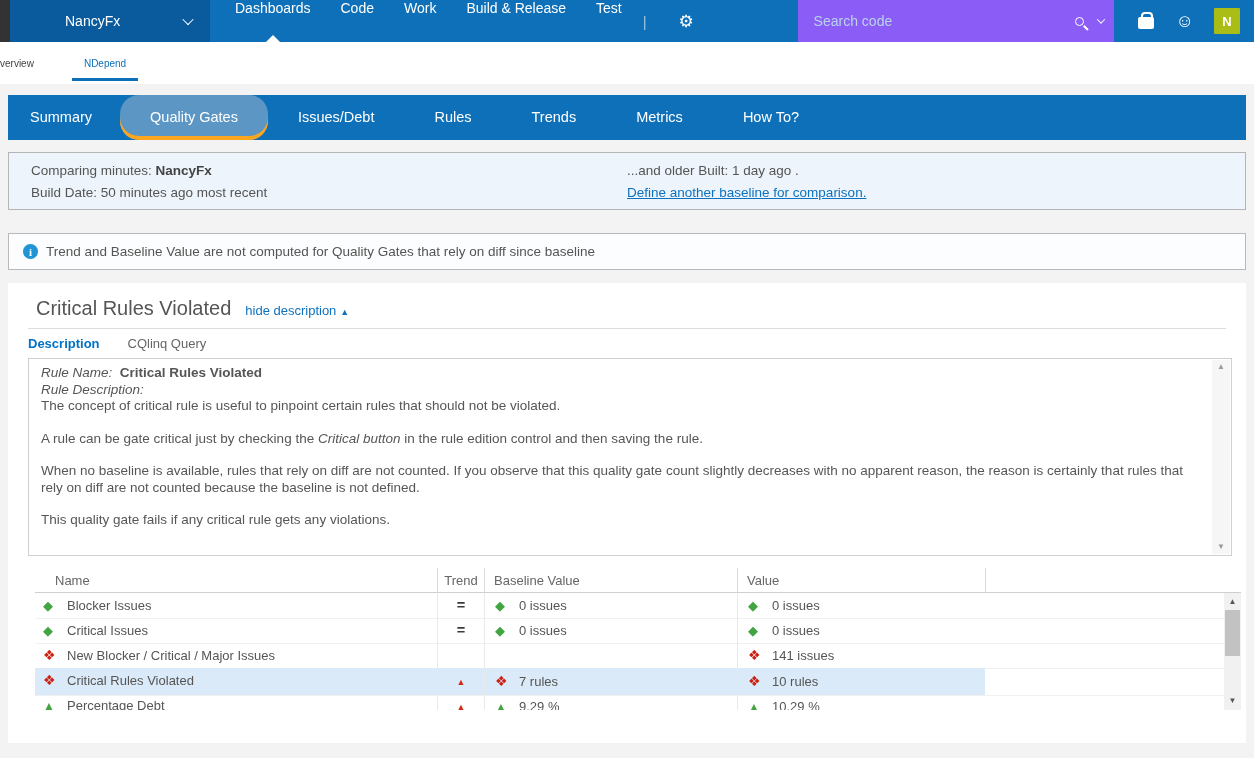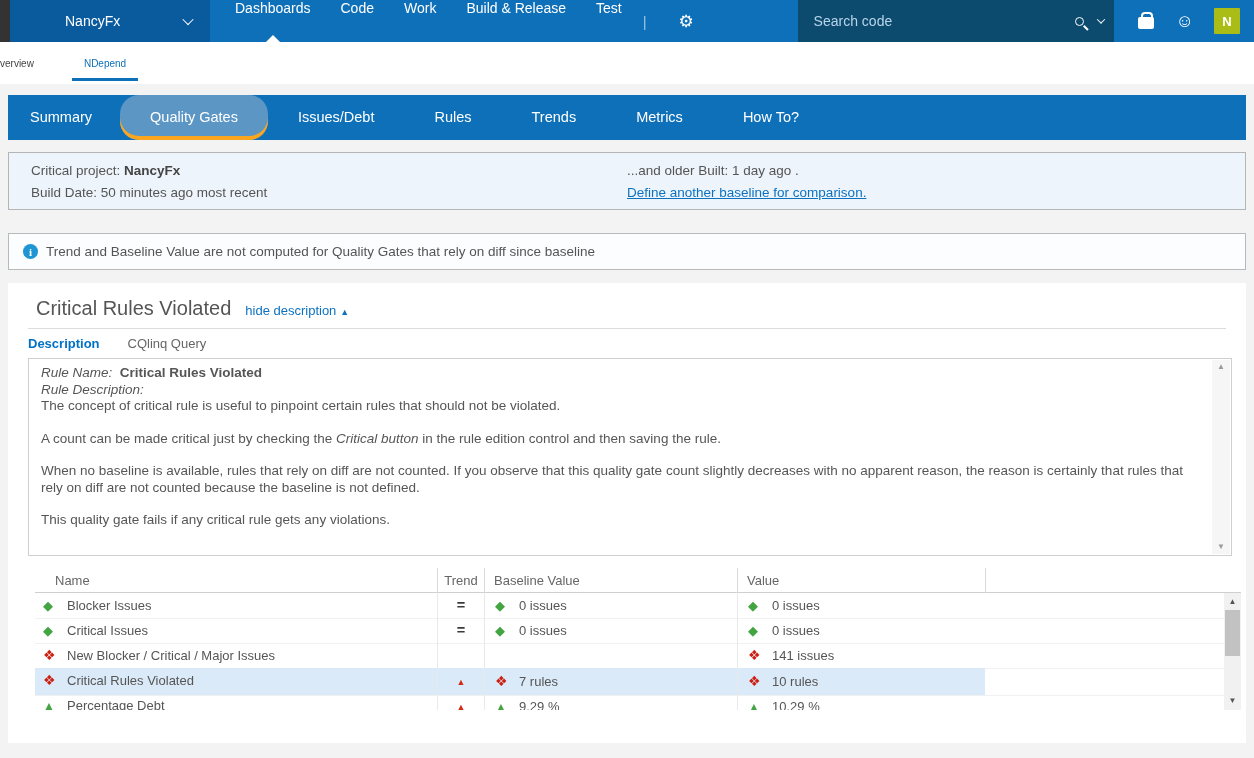--- a/index.html
+++ b/index.html
@@ -14,21 +14,21 @@
   .project-selector .label { flex:1; }
   .chev { width:8px; height:8px; border-right:1.5px solid #fff; border-bottom:1.5px solid #fff;
     transform:rotate(45deg) translate(-1px,-1px); display:inline-block; }
   .navitems { display:flex; align-items:stretch; margin-left:10px; }
   .navitem { color:#fff; font-size:14px; display:flex; align-items:flex-start; padding:0 15px;
     position:relative; cursor:pointer; }
   .navitem .notch { position:absolute; bottom:0; left:50%; margin-left:-7px; width:0; height:0;
     border-left:7px solid transparent; border-right:7px solid transparent; border-bottom:7px solid #fff; }
   .navsep { color:#9cc3e2; align-self:center; margin:0 10px 0 6px; font-size:15px; }
   .gear { color:#fff; font-size:17px; align-self:center; margin-left:22px; cursor:pointer; }
-  .searchbox { margin-left:auto; width:316px; background:#0c4a6e; display:flex; align-items:center;
+  .searchbox { margin-left:auto; width:316px; background:#8b5cf6; display:flex; align-items:center;
     padding:0 10px 0 16px; }
   .searchbox input { flex:1; background:transparent; border:none; outline:none; color:#fff; font-size:14px;
     font-family:"Liberation Sans", sans-serif; }
   .searchbox input::placeholder { color:#b9d4ea; opacity:1; }
   .mag { width:9px; height:9px; border:1.6px solid #fff; border-radius:50%; position:relative;
     display:inline-block; margin-right:14px; }
   .mag::after { content:""; position:absolute; width:6px; height:1.6px; background:#fff;
     transform:rotate(45deg); left:7px; top:9px; }
   .chev.small { width:6px; height:6px; }
   .bag { width:16px; height:12px; background:#fff; border-radius:2px; position:relative;
@@ -173,21 +173,21 @@
   <div class="btab"><span>Issues/Debt</span></div>
   <div class="btab"><span>Rules</span></div>
   <div class="btab"><span>Trends</span></div>
   <div class="btab"><span>Metrics</span></div>
   <div class="btab"><span>How To?</span></div>
 </div>
 
 <section class="baseline-box">
   <div class="bb-col bb-left">
     <div class="bb-line">
-      <span>Critical project:</span>
+      <span>Comparing minutes:</span>
       <b>NancyFx</b>
     </div>
     <div class="bb-line">Build Date: 50 minutes ago most recent</div>
   </div>
   <div class="bb-col">
     <div class="bb-line">...and older Built: 1 day ago .</div>
     <a class="bb-link">Define another baseline for comparison.</a>
   </div>
 </section>
 
@@ -211,21 +211,21 @@
 
   <div class="desc-box">
     <div>
       <i class="em">Rule Name:</i>&nbsp;
       <b>Critical Rules Violated</b>
     </div>
     <div>
       <i class="em">Rule Description:</i>
     </div>
     <div>The concept of critical rule is useful to pinpoint certain rules that should not be violated.</div>
-    <p class="sp"><span>A count can be made critical just by checking the </span><i class="em">Critical button</i><span> in the rule edition control and then saving the rule.</span></p>
+    <p class="sp"><span>A rule can be gate critical just by checking the </span><i class="em">Critical button</i><span> in the rule edition control and then saving the rule.</span></p>
     <p class="sp">When no baseline is available, rules that rely on diff are not counted. If you observe that this quality gate count slightly decreases with no apparent reason, the reason is certainly that rules that rely on diff are not counted because the baseline is not defined.</p>
     <p class="sp">This quality gate fails if any critical rule gets any violations.</p>
     <div class="vscroll">
       <span class="arr">▲</span>
       <span class="arr">▼</span>
     </div>
   </div>
 
   <div class="qg-table">
     <div class="thead">

